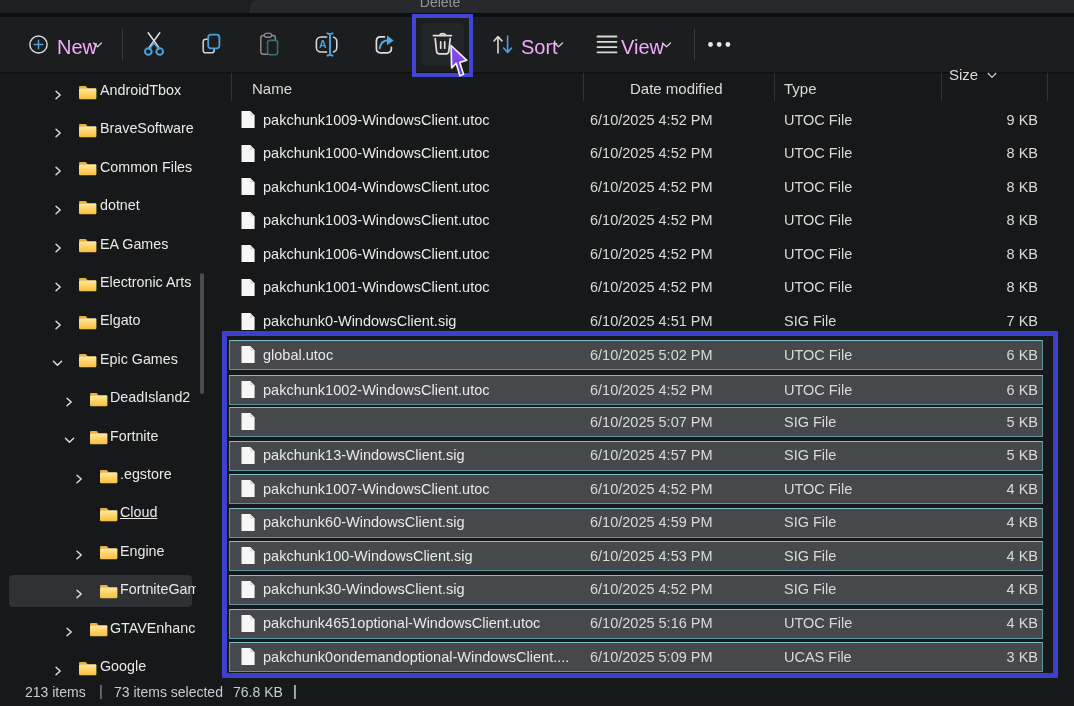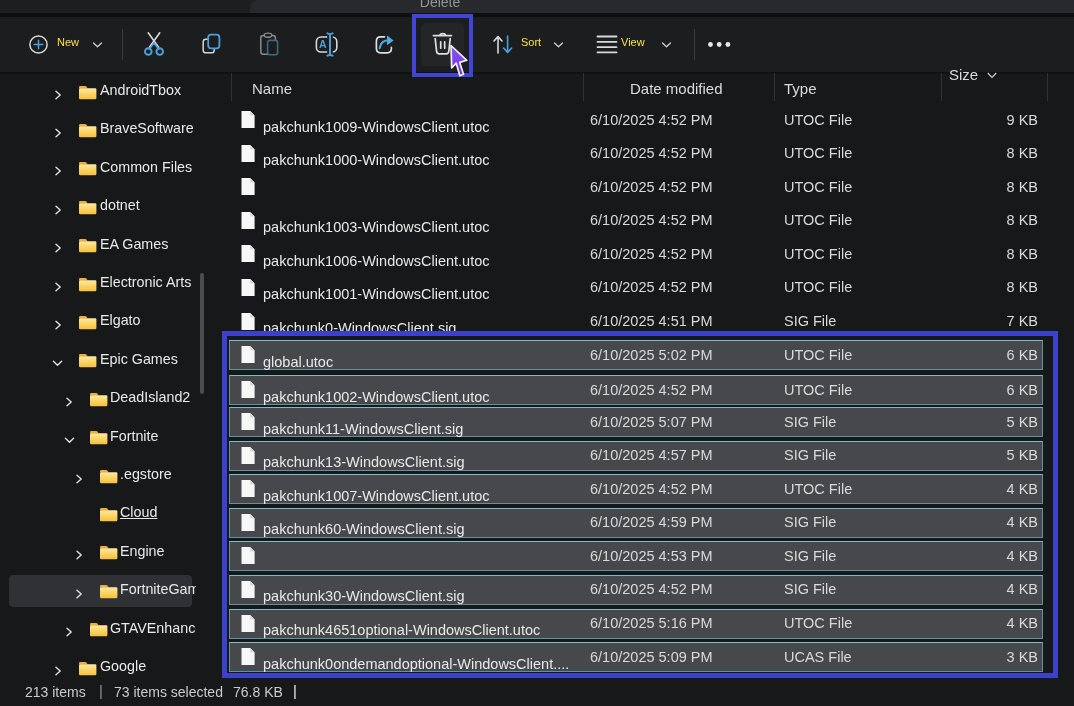--- a/index.html
+++ b/index.html
@@ -3,26 +3,26 @@
 <style>
 * { margin:0; padding:0; box-sizing:border-box; }
 html,body { width:1074px; height:706px; background:#171819; overflow:hidden;
   font-family:"Liberation Sans", sans-serif; }
 #stage { position:absolute; left:0; top:0; width:998px; height:706px; }
 .abs { position:absolute; }
 .frow { position:absolute; left:225px; width:833px; height:33px; }
 .selrow { position:absolute; left:4px; top:1px; width:814px; height:30px;
   background:#47484b; border:1px solid #5f949c; border-top-color:#7fbdc6; }
 .fic { position:absolute; left:15px; top:6px; }
-.fname { position:absolute; left:38px; top:7.5px; font-size:14.5px; color:#e9e9e9; white-space:nowrap;margin-top:7px; }
+.fname { position:absolute; left:38px; top:7.5px; font-size:14.5px; color:#e9e9e9; white-space:nowrap; }
 .fdate { position:absolute; left:365px; top:7.5px; font-size:14.5px; color:#d9d9d9; white-space:nowrap; }
 .ftype { position:absolute; left:559px; top:7.5px; font-size:14.5px; color:#d9d9d9; white-space:nowrap; }
 .fsize { position:absolute; left:713px; top:7.5px; width:100px; text-align:right; font-size:14.5px; color:#d9d9d9; }
 .hsep { position:absolute; top:73px; width:1px; height:28px; background:#313234; }
-.tbtxt { font-size:11px; color:#fde047; }
+.tbtxt { font-size:20px; color:#f0abfc; }
 </style></head>
 <body>
 <div id="stage">
 
 <div class="abs" style="left:0;top:0;width:1074px;height:13px;background:#1c1e20;"></div>
 <div class="abs" style="left:250px;top:0;width:824px;height:13px;background:#27292c;border-radius:8px 0 0 0;"></div>
 <div class="abs" style="left:390px;top:-6px;width:100px;height:17px;overflow:hidden;text-align:center;font-size:14px;color:#94979a;">Delete</div>
 <div class="abs" style="left:0;top:13px;width:1074px;height:4px;background:#0d0e0f;"></div>
 
 <div class="abs" style="left:0;top:17px;width:1074px;height:55px;background:#1c1d1f;"></div>
@@ -381,20 +381,21 @@
 <div class="fname">pakchunk1000-WindowsClient.utoc</div>
 <div class="fdate">6/10/2025 4:52 PM</div>
 <div class="ftype">UTOC File</div>
 <div class="fsize">8 KB</div>
 </div>
 <div class="frow" style="top:171.3px;">
 <div class="fic"><svg class="ficon" width="16" height="19" viewBox="0 0 16 19">
 <path d="M1.5 1 L10.2 1 L14.6 5.4 L14.6 18 L1.5 18 Z" fill="#f7f7f7"></path>
 <path d="M10.2 1 L10.2 5.4 L14.6 5.4 Z" fill="#d9d9d9"></path>
 </svg></div>
+<div class="fname">pakchunk1004-WindowsClient.utoc</div>
 <div class="fdate">6/10/2025 4:52 PM</div>
 <div class="ftype">UTOC File</div>
 <div class="fsize">8 KB</div>
 </div>
 <div class="frow" style="top:204.8px;">
 <div class="fic"><svg class="ficon" width="16" height="19" viewBox="0 0 16 19">
 <path d="M1.5 1 L10.2 1 L14.6 5.4 L14.6 18 L1.5 18 Z" fill="#f7f7f7"></path>
 <path d="M10.2 1 L10.2 5.4 L14.6 5.4 Z" fill="#d9d9d9"></path>
 </svg></div>
 <div class="fname">pakchunk1003-WindowsClient.utoc</div>
@@ -453,21 +454,20 @@
 <div class="fdate">6/10/2025 4:52 PM</div>
 <div class="ftype">UTOC File</div>
 <div class="fsize">6 KB</div>
 </div>
 <div class="frow" style="top:406.1px;">
       <div class="selrow"></div>
 <div class="fic"><svg class="ficon" width="16" height="19" viewBox="0 0 16 19">
 <path d="M1.5 1 L10.2 1 L14.6 5.4 L14.6 18 L1.5 18 Z" fill="#f7f7f7"></path>
 <path d="M10.2 1 L10.2 5.4 L14.6 5.4 Z" fill="#d9d9d9"></path>
 </svg></div>
-<div class="fname">pakchunk11-WindowsClient.sig</div>
 <div class="fdate">6/10/2025 5:07 PM</div>
 <div class="ftype">SIG File</div>
 <div class="fsize">5 KB</div>
 </div>
 <div class="frow" style="top:439.7px;">
       <div class="selrow"></div>
 <div class="fic"><svg class="ficon" width="16" height="19" viewBox="0 0 16 19">
 <path d="M1.5 1 L10.2 1 L14.6 5.4 L14.6 18 L1.5 18 Z" fill="#f7f7f7"></path>
 <path d="M10.2 1 L10.2 5.4 L14.6 5.4 Z" fill="#d9d9d9"></path>
 </svg></div>
@@ -497,20 +497,21 @@
 <div class="fdate">6/10/2025 4:59 PM</div>
 <div class="ftype">SIG File</div>
 <div class="fsize">4 KB</div>
 </div>
 <div class="frow" style="top:540.4px;">
       <div class="selrow"></div>
 <div class="fic"><svg class="ficon" width="16" height="19" viewBox="0 0 16 19">
 <path d="M1.5 1 L10.2 1 L14.6 5.4 L14.6 18 L1.5 18 Z" fill="#f7f7f7"></path>
 <path d="M10.2 1 L10.2 5.4 L14.6 5.4 Z" fill="#d9d9d9"></path>
 </svg></div>
+<div class="fname">pakchunk100-WindowsClient.sig</div>
 <div class="fdate">6/10/2025 4:53 PM</div>
 <div class="ftype">SIG File</div>
 <div class="fsize">4 KB</div>
 </div>
 <div class="frow" style="top:573.9px;">
       <div class="selrow"></div>
 <div class="fic"><svg class="ficon" width="16" height="19" viewBox="0 0 16 19">
 <path d="M1.5 1 L10.2 1 L14.6 5.4 L14.6 18 L1.5 18 Z" fill="#f7f7f7"></path>
 <path d="M10.2 1 L10.2 5.4 L14.6 5.4 Z" fill="#d9d9d9"></path>
 </svg></div>

